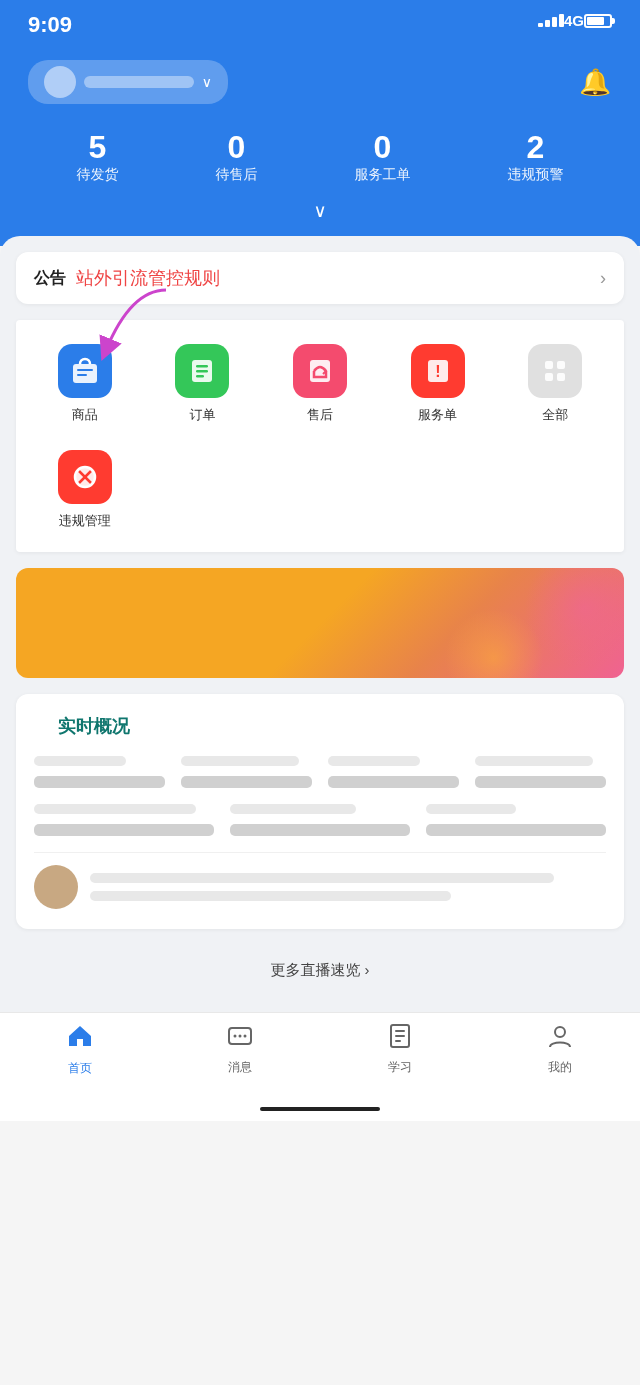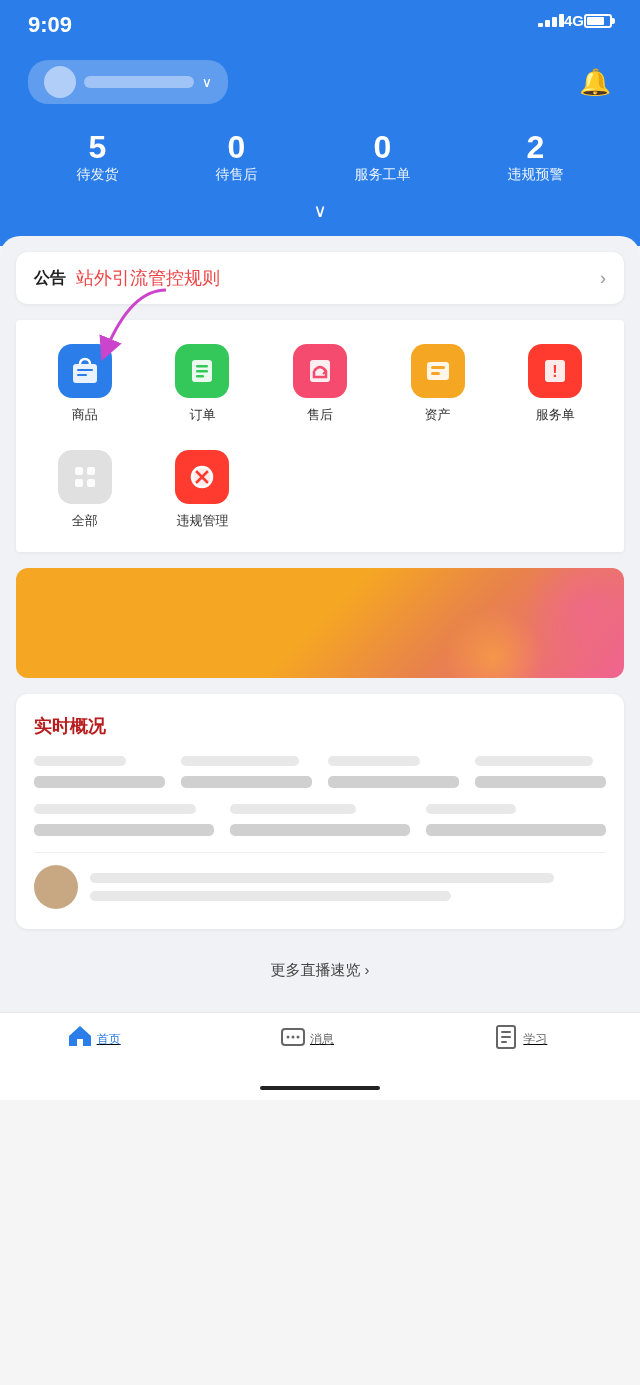--- a/index.html
+++ b/index.html
@@ -243,22 +243,23 @@
     .realtime-card {
       background: white;
       border-radius: 12px;
       padding: 20px 18px;
       margin-bottom: 16px;
       box-shadow: 0 1px 4px rgba(0,0,0,0.06);
     }
     .realtime-title {
       font-size: 18px;
       font-weight: 700;
-      color: #b91c1c;
+      color: #0f766e;
       margin-bottom: 18px;
+      margin-left: 24px;
     }
     .realtime-grid {
       display: grid;
       grid-template-columns: repeat(4, 1fr);
       gap: 16px;
       margin-bottom: 16px;
     }
     .realtime-item {
       display: flex;
       flex-direction: column;
@@ -322,25 +323,24 @@
       background: white;
       border-top: 1px solid #e8e8e8;
       display: flex;
       justify-content: space-around;
       padding: 10px 0 20px;
       position: sticky;
       bottom: 0;
     }
     .nav-item {
       display: flex;
-      flex-direction: row;
+      flex-direction: column;
       align-items: center;
       gap: 4px;
       min-width: 80px;
-      text-decoration: underline;
     }
     .nav-icon {
       font-size: 26px;
     }
     .nav-label {
       font-size: 12px;
     }
     .nav-item.active .nav-icon,
     .nav-item.active .nav-label {
       color: #2b7de9;
@@ -467,30 +467,20 @@
             <svg width="28" height="28" viewBox="0 0 28 28">
               <rect x="4" y="3" width="20" height="22" rx="3" fill="white" opacity="0.9"></rect>
               <path d="M8 14 Q14 6 20 14" stroke="#f44b6e" stroke-width="2.5" fill="none"></path>
               <path d="M8 14 L8 20 L20 20 L20 14" stroke="#f44b6e" stroke-width="2.5" fill="none"></path>
               <path d="M17 11 L20 14 L17 17" stroke="#f44b6e" stroke-width="2" fill="none"></path>
             </svg>
           </div>
           <span class="icon-label">售后</span>
         </div>
 
-        <div class="icon-item">
-          <div class="icon-box" style="background:#f5a623;">
-            <svg width="28" height="28" viewBox="0 0 28 28">
-              <rect x="3" y="5" width="22" height="18" rx="3" fill="white" opacity="0.9"></rect>
-              <rect x="7" y="9" width="14" height="3" rx="1.5" fill="#f5a623"></rect>
-              <rect x="7" y="15" width="9" height="3" rx="1.5" fill="#f5a623"></rect>
-            </svg>
-          </div>
-          <span class="icon-label">资产</span>
-        </div>
 
 
         <div class="icon-item">
           <div class="icon-box" style="background:#ff3b30;">
             <svg width="28" height="28" viewBox="0 0 28 28">
               <rect x="4" y="3" width="20" height="22" rx="3" fill="white" opacity="0.9"></rect>
               <text x="14" y="20" text-anchor="middle" font-size="16" font-weight="900" fill="#ff3b30">!</text>
             </svg>
           </div>
           <span class="icon-label">服务单</span>
@@ -602,17 +592,24 @@
   </div>
   <div class="nav-item">
     <span class="nav-icon" style="font-size:22px;"><svg width="26" height="26" viewBox="0 0 26 26">
           <rect x="4" y="2" width="18" height="22" rx="2" fill="none" stroke="#666" stroke-width="2"></rect>
           <rect x="8" y="7" width="10" height="2" rx="1" fill="#666"></rect>
           <rect x="8" y="12" width="10" height="2" rx="1" fill="#666"></rect>
           <rect x="8" y="17" width="6" height="2" rx="1" fill="#666"></rect>
         </svg></span>
     <span class="nav-label">学习</span>
   </div>
+  <div class="nav-item">
+    <span class="nav-icon" style="font-size:22px;"><svg width="26" height="26" viewBox="0 0 26 26">
+          <circle cx="13" cy="9" r="5" fill="none" stroke="#666" stroke-width="2"></circle>
+          <path d="M3 24 C3 18 23 18 23 24" fill="none" stroke="#666" stroke-width="2"></path>
+        </svg></span>
+    <span class="nav-label">我的</span>
+  </div>
 </div>
 
 <div class="home-indicator">
   <div class="home-bar"></div>
 </div>
 
 </body></html>

